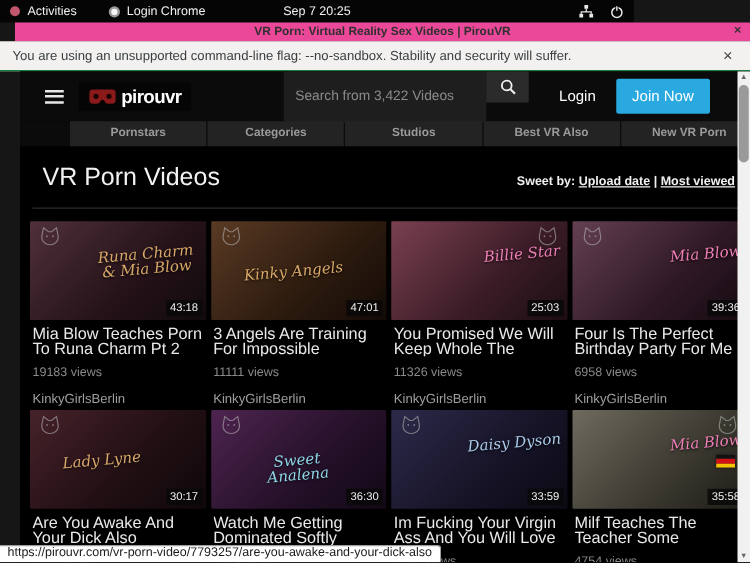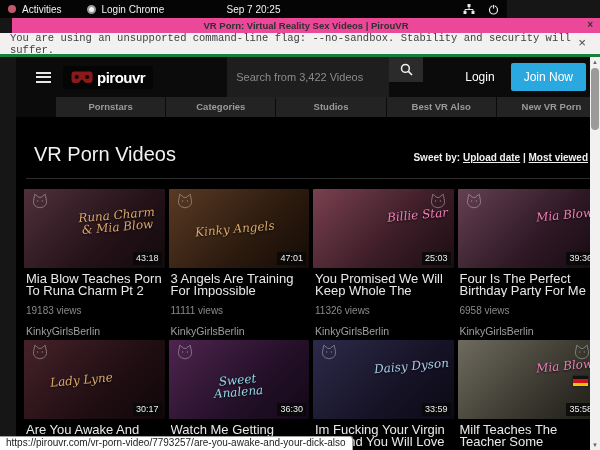--- a/index.html
+++ b/index.html
@@ -21,53 +21,53 @@
 
   
   .titlebar { position:absolute; top:18px; left:0; width:588px; height:15px; background:#ec4899;
               display:flex; align-items:center; justify-content:center;
               color:#2f2f2f; font-size:9.5px; font-weight:bold;margin-left:12px; }
   .titlebar .win-close { position:absolute; right:7px; top:1px; color:#333; font-size:10px;
                          font-weight:bold; cursor:default; }
 
   
   .infobar { position:absolute; top:33px; left:0; width:600px; height:24px; background:#f3f1ef;
-             border-bottom:3px solid #15803d; display:flex; align-items:center;
-             color:#3c4043; font-size:10.5px; padding:0 10px;font-family:Liberation Mono, monospace; }
+             border-bottom:1px solid #15803d; display:flex; align-items:center;
+             color:#3c4043; font-size:10.5px; padding:0 10px; }
   .infobar .bar-close { margin-left:auto; color:#444; font-size:13px; margin-right:4px; }
 
   
   .viewport { position:absolute; top:57px; left:0; width:600px; height:393px; overflow:hidden; }
   .content { position:absolute; left:16px; top:0; width:590px; height:393px; background:#000000; overflow:hidden; }
 
   
   .site-header { height:40px; background:#0b0b0b; display:flex; align-items:center; }
   .hamburger { width:15px; margin-left:20px; display:inline-block; }
   .hamburger i { display:block; height:2px; background:#e8e8e8; margin:2.5px 0; }
   .logo { display:flex; align-items:center; gap:4px; background:#050505; padding:3px 8px; margin-left:12px; }
   .logo-text { color:#fff; font-weight:bold; font-size:15px; letter-spacing:-0.5px; }
   .search-group { display:flex; margin-left:74px; }
   .search-input { width:162px; height:42px; background:#1e1e1e; border:none; color:#ddd;
                   font-size:11px; padding:0 9px; outline:none; font-family:"Liberation Sans",sans-serif; }
   .search-input::placeholder { color:#8b8b8b; }
   .search-btn { width:34px; height:26px; background:#2b2b2b; border:none; display:flex;
                 align-items:center; justify-content:center; cursor:pointer; }
   .login { margin-left:auto; color:#fff; font-size:12px; cursor:pointer; }
-  .join-btn { margin-left:16px; margin-right:20px; background:#29a9e0; color:#fff; border:none;
+  .join-btn { margin-left:16px; margin-right:38px; background:#29a9e0; color:#fff; border:none;
               font-size:12px; padding:7px 13px; border-radius:2px; cursor:pointer;
               font-family:"Liberation Sans",sans-serif; }
 
   
   .nav { height:20px; background:#0b0b0b; display:flex; gap:1px;padding-left:40px; }
   .nav-item { flex:1; background:#232323; color:#9a9a9a; font-size:9.5px; font-weight:bold;
               text-align:center; line-height:20px; cursor:pointer; }
 
   
   .heading-row { display:flex; align-items:baseline; justify-content:space-between; padding:14px 18px 4px 18px; }
-  .page-title { color:#f2f2f2; font-size:20px; font-weight:400;margin-top:12px; }
+  .page-title { color:#f2f2f2; font-size:20px; font-weight:400; }
   .orderby { color:#f0f0f0; font-size:10px; font-weight:bold; }
   .orderby a { color:#f0f0f0; text-decoration:underline; cursor:pointer;text-align:right; }
   .divider { border:none; border-top:1px solid #2c2c2c; margin:8px 10px 10px 10px; }
 
   
   .grid { margin:0 8px; display:grid; grid-template-columns:repeat(4,1fr); column-gap:4px; row-gap:3px; }
   .card { cursor:pointer; }
   .thumb { position:relative; height:79px; overflow:hidden; border-radius:1px; background:#222; }
   .card-1 .thumb { background:linear-gradient(135deg,#50303a,#241218 60%,#120a0d); }
   .card-2 .thumb { background:linear-gradient(135deg,#5a3a24,#2b1a0e 60%,#140b06); }

